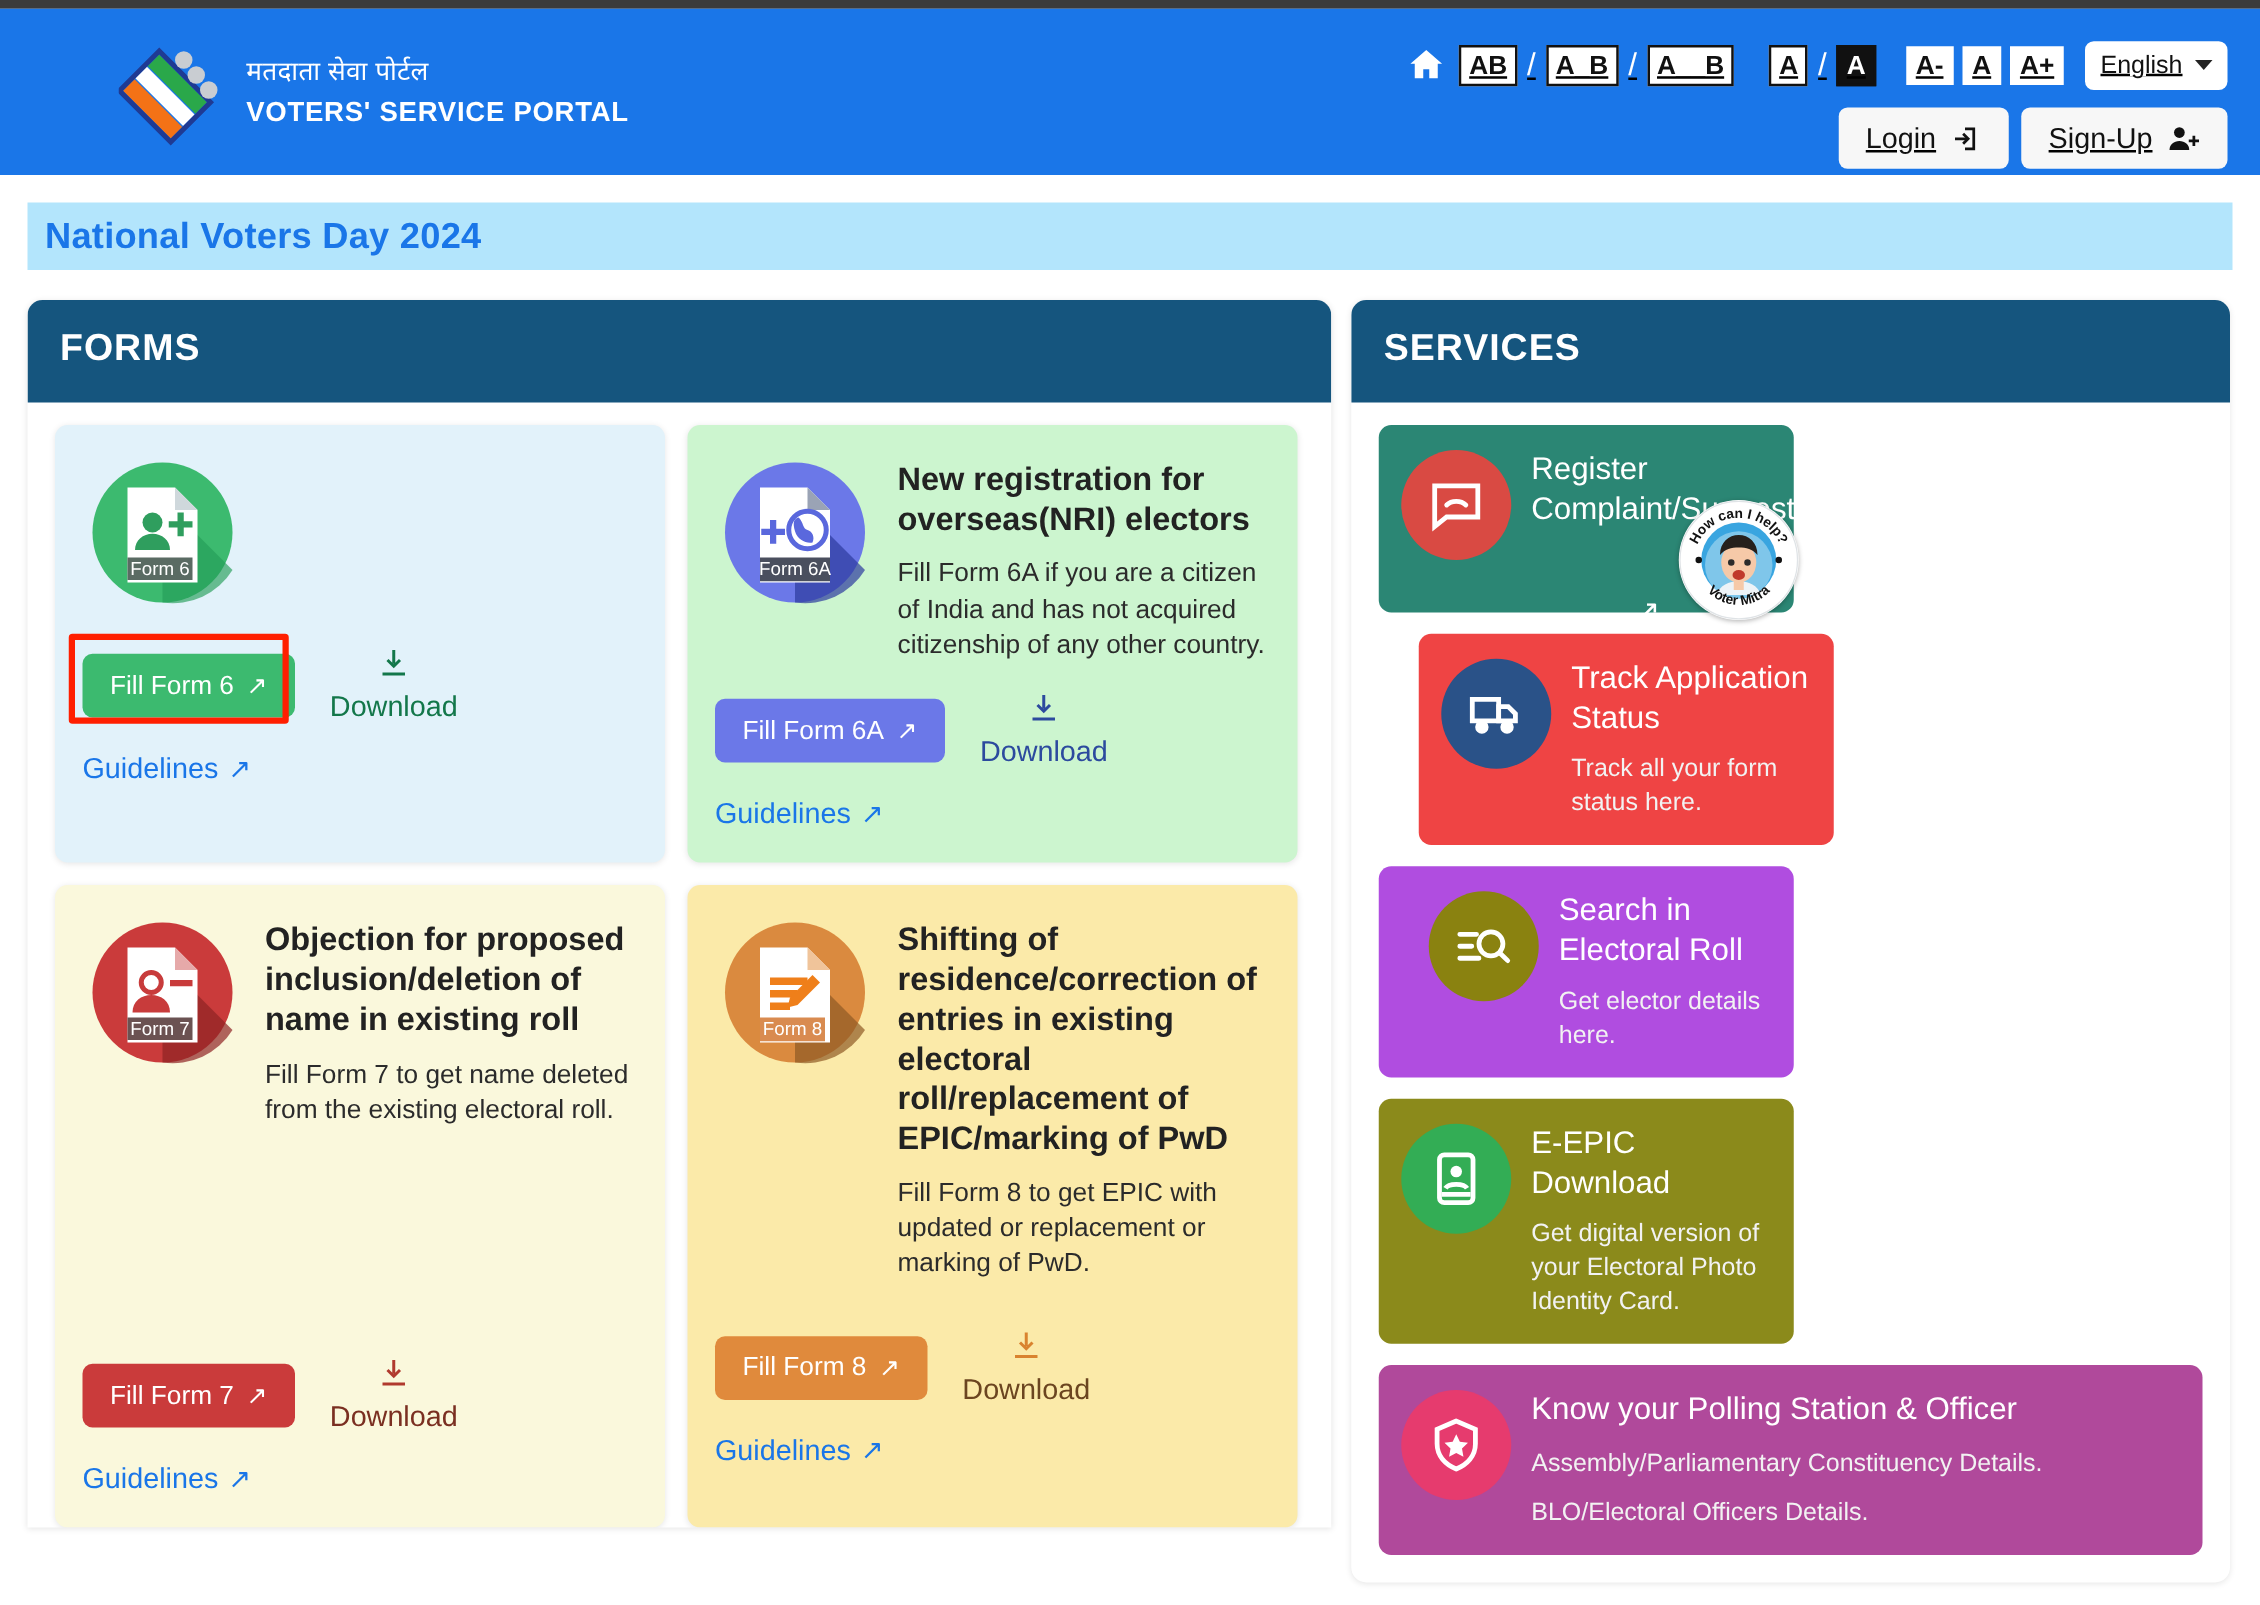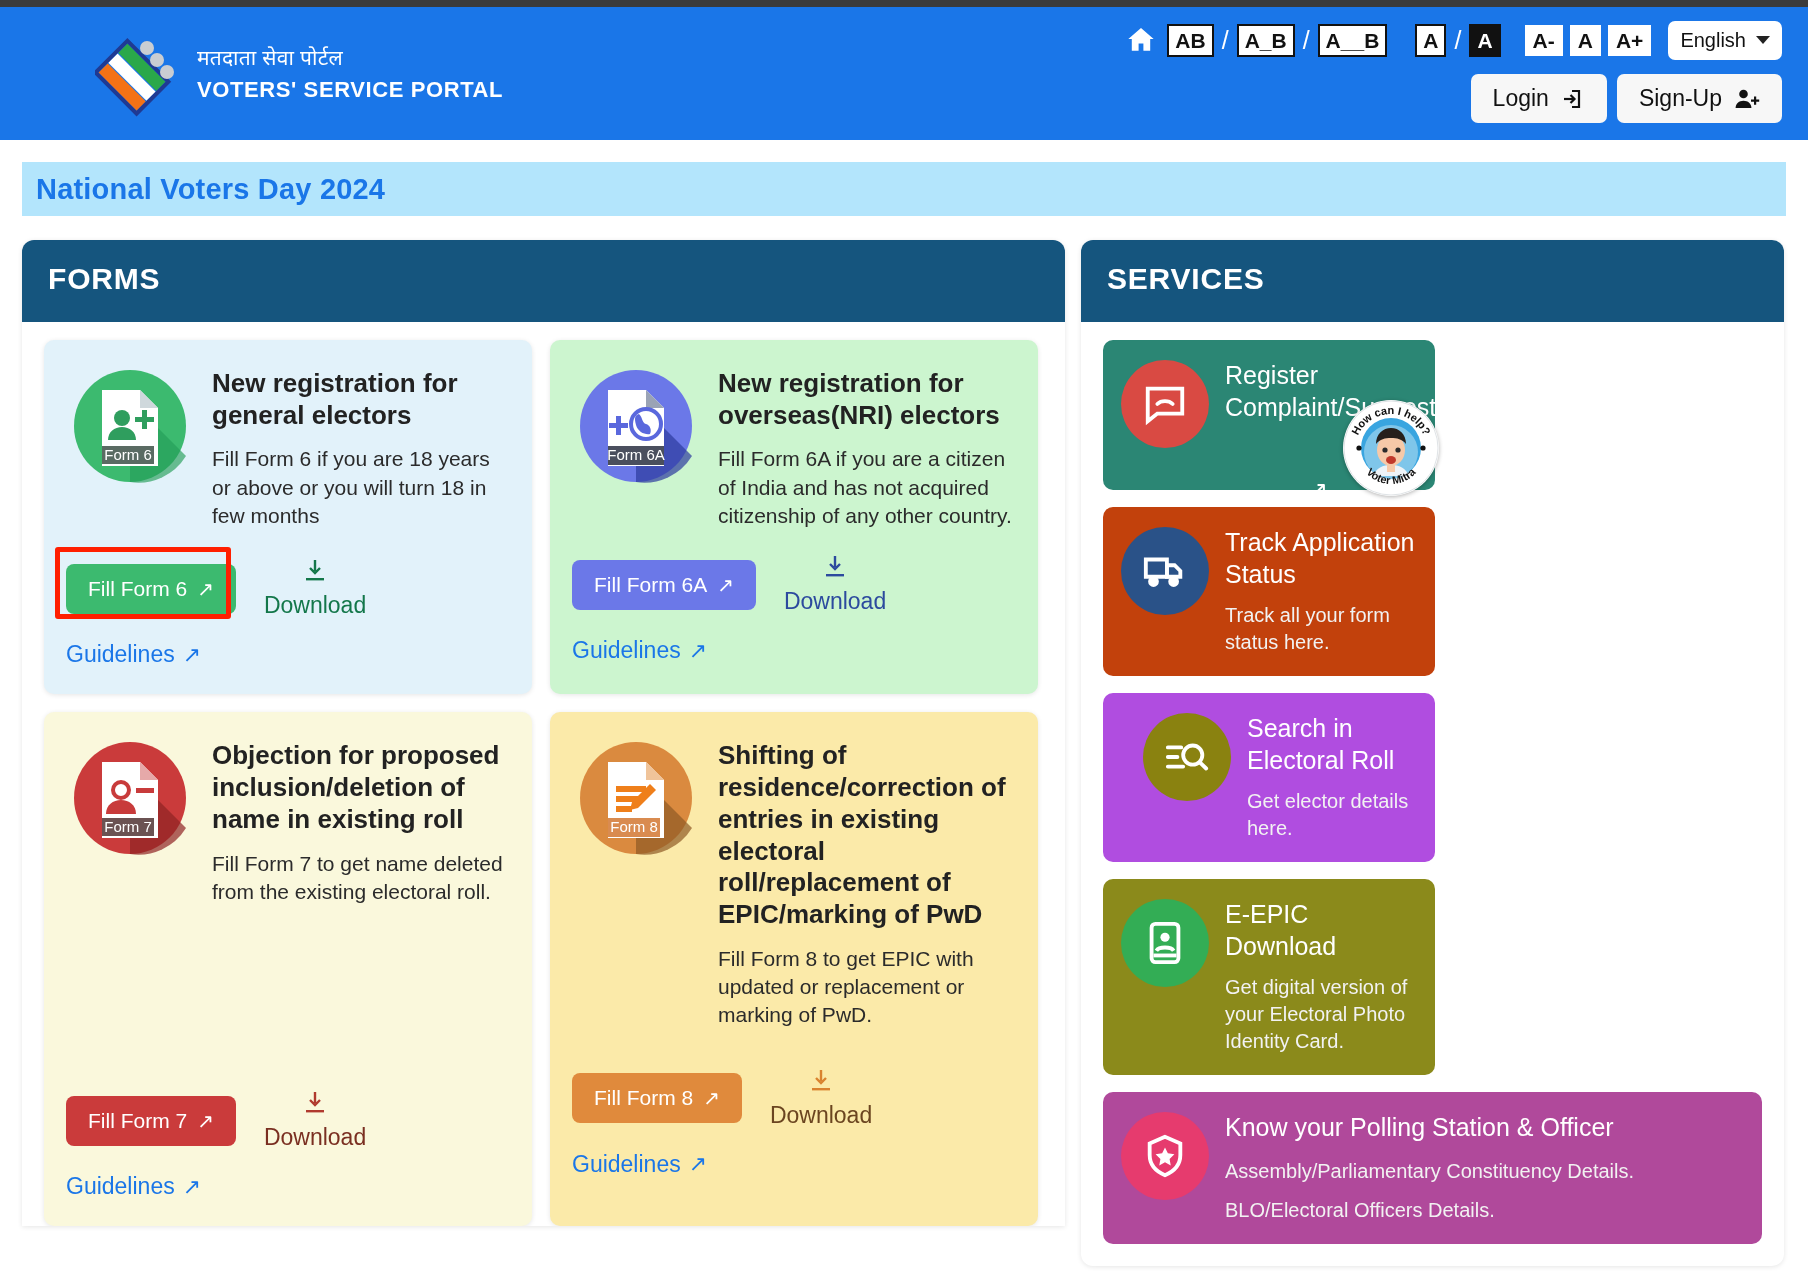--- a/index.html
+++ b/index.html
@@ -20,21 +20,21 @@
     height: 133px;
     background: #1a76e8;
     display: flex; align-items: center;
   }
   .brand { display: flex; align-items: center; margin-left: 95px; }
   .logo-wrap { width: 86px; height: 86px; position: relative; }
   .brand-text { margin-left: 16px; color: #fff; }
   .brand-hi { font-size: 21px; font-weight: 400; letter-spacing: .2px; line-height: 1.3; }
   .brand-en { font-size: 22px; font-weight: 700; letter-spacing: .6px; margin-top: 6px; }
 
-  .header-right { position: absolute; right: 26px; top: 10px; text-align: right; }
+  .header-right { position: absolute; right: 26px; top: 22px; text-align: right; text-decoration: underline; }
   .acc-row { display: flex; align-items: center; justify-content: flex-end; gap: 7px; height: 46px; }
   .home-icon { width: 38px; height: 36px; display: inline-flex; align-items: center; justify-content: center; cursor: pointer; }
   .abtn {
     background: #fff; color: #111; border: 2px solid #111;
     font-size: 21px; font-weight: 600; line-height: 1;
     padding: 4px 6px; min-width: 26px; text-align: center;
     font-family: "Liberation Sans", sans-serif; cursor: pointer;
   }
   .abtn.inv { background: #111; color: #fff; }
   .abtn.plain { border: none; padding: 5px 8px; font-weight: 700; }
@@ -239,24 +239,20 @@
                     <path d="M36 28h38l18 18v58H36z" fill="#ffffff"></path>
                     <path d="M74 28l18 18H74z" fill="#cfd8dc"></path>
                     <g fill="#2f9e5e">
                       <circle cx="56" cy="56" r="8"></circle>
                       <path d="M42 78c0-8 6.5-13 14-13s14 5 14 13z"></path>
                       <path d="M76 48h5v7h7v5h-7v7h-5v-7h-7v-5h7z"></path>
                     </g>
                     <rect x="36" y="84" width="52" height="18" fill="#5a6b63"></rect>
                     <text x="62" y="98" font-family="Liberation Sans, sans-serif" font-size="15" fill="#fff" text-anchor="middle">Form 6</text>
                   </svg>
-                </div>
-                <div class="fc-texts">
-                  <div class="fc-title">New registration for general electors</div>
-                  <div class="fc-desc">Fill Form 6 if you are 18 years or above or you will turn 18 in few months</div>
                 </div>
               </div>
               <div class="fc-actions" style="margin-top:28px;position:relative;">
                 <span class="hl-box" style="left:-11px;top:-11px;width:176px;height:72px;"></span>
                 <span class="fill-btn" style="background:#3cba6f;">
                   <span>Fill Form 6</span>
                   <span class="arrow-ne">↗</span>
                 </span>
                 <span class="dl-link" style="color:#13774a;">
                   <svg width="22" height="24" viewBox="0 0 22 24" fill="#13774a">
@@ -442,21 +438,21 @@
                   <text font-family="Liberation Sans, sans-serif" font-size="11" font-weight="700" fill="#111">
                     <textPath href="#arcTop" startOffset="50%" text-anchor="middle">How can I help?</textPath>
                   </text>
                   <text font-family="Liberation Sans, sans-serif" font-size="11" font-weight="700" fill="#111">
                     <textPath href="#arcBot" startOffset="50%" text-anchor="middle">Voter Mitra</textPath>
                   </text>
                 </svg>
               </div>
             </div>
 
-            <div class="srv-card" style="background:#c2410c;">
+            <div class="srv-card" style="background:#ef4444;margin-left:32px;">
               <div class="srv-icon" style="background:#2a5288;">
                 <svg width="46" height="46" viewBox="0 0 24 24" fill="none" stroke="#fff" stroke-width="2">
                   <path d="M2 6h11v9H2z"></path>
                     <path d="M13 9h4l3 3v3h-7z"></path>
                   <circle cx="6" cy="17.5" r="1.8" fill="#fff"></circle>
                     <circle cx="16.5" cy="17.5" r="1.8" fill="#fff"></circle>
                 </svg>
               </div>
               <div class="srv-body">
                 <div class="srv-title">Track Application Status</div>

